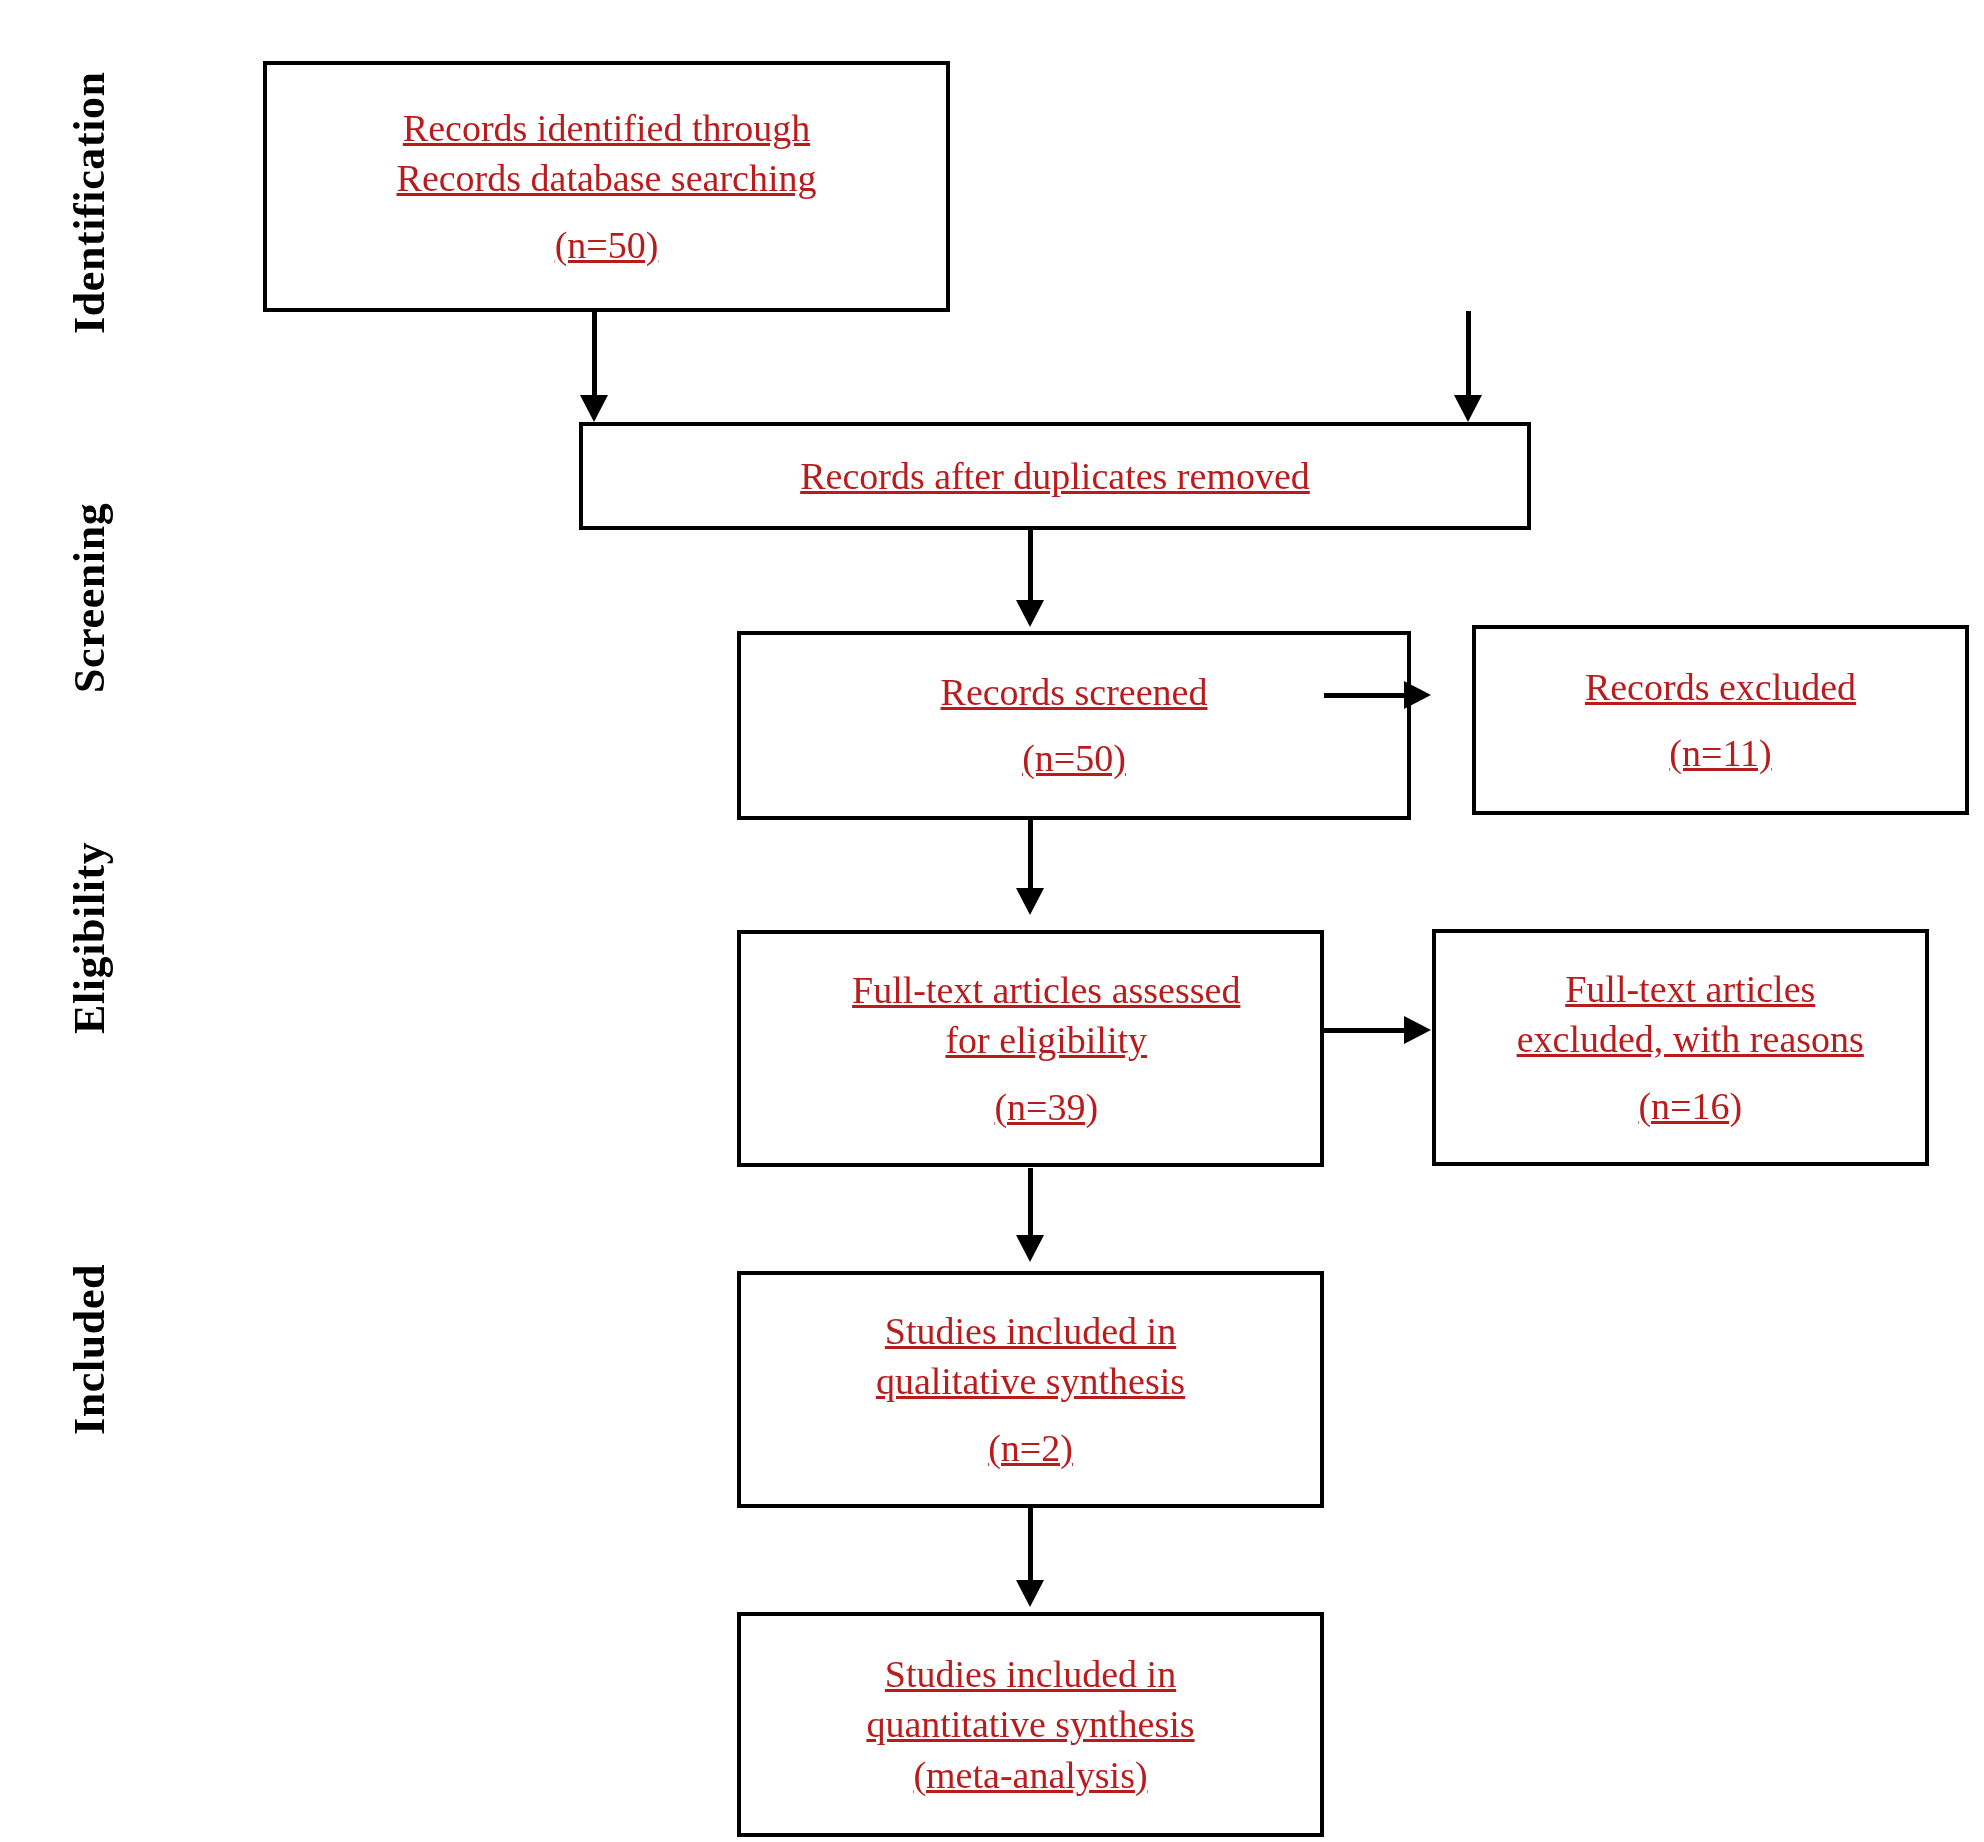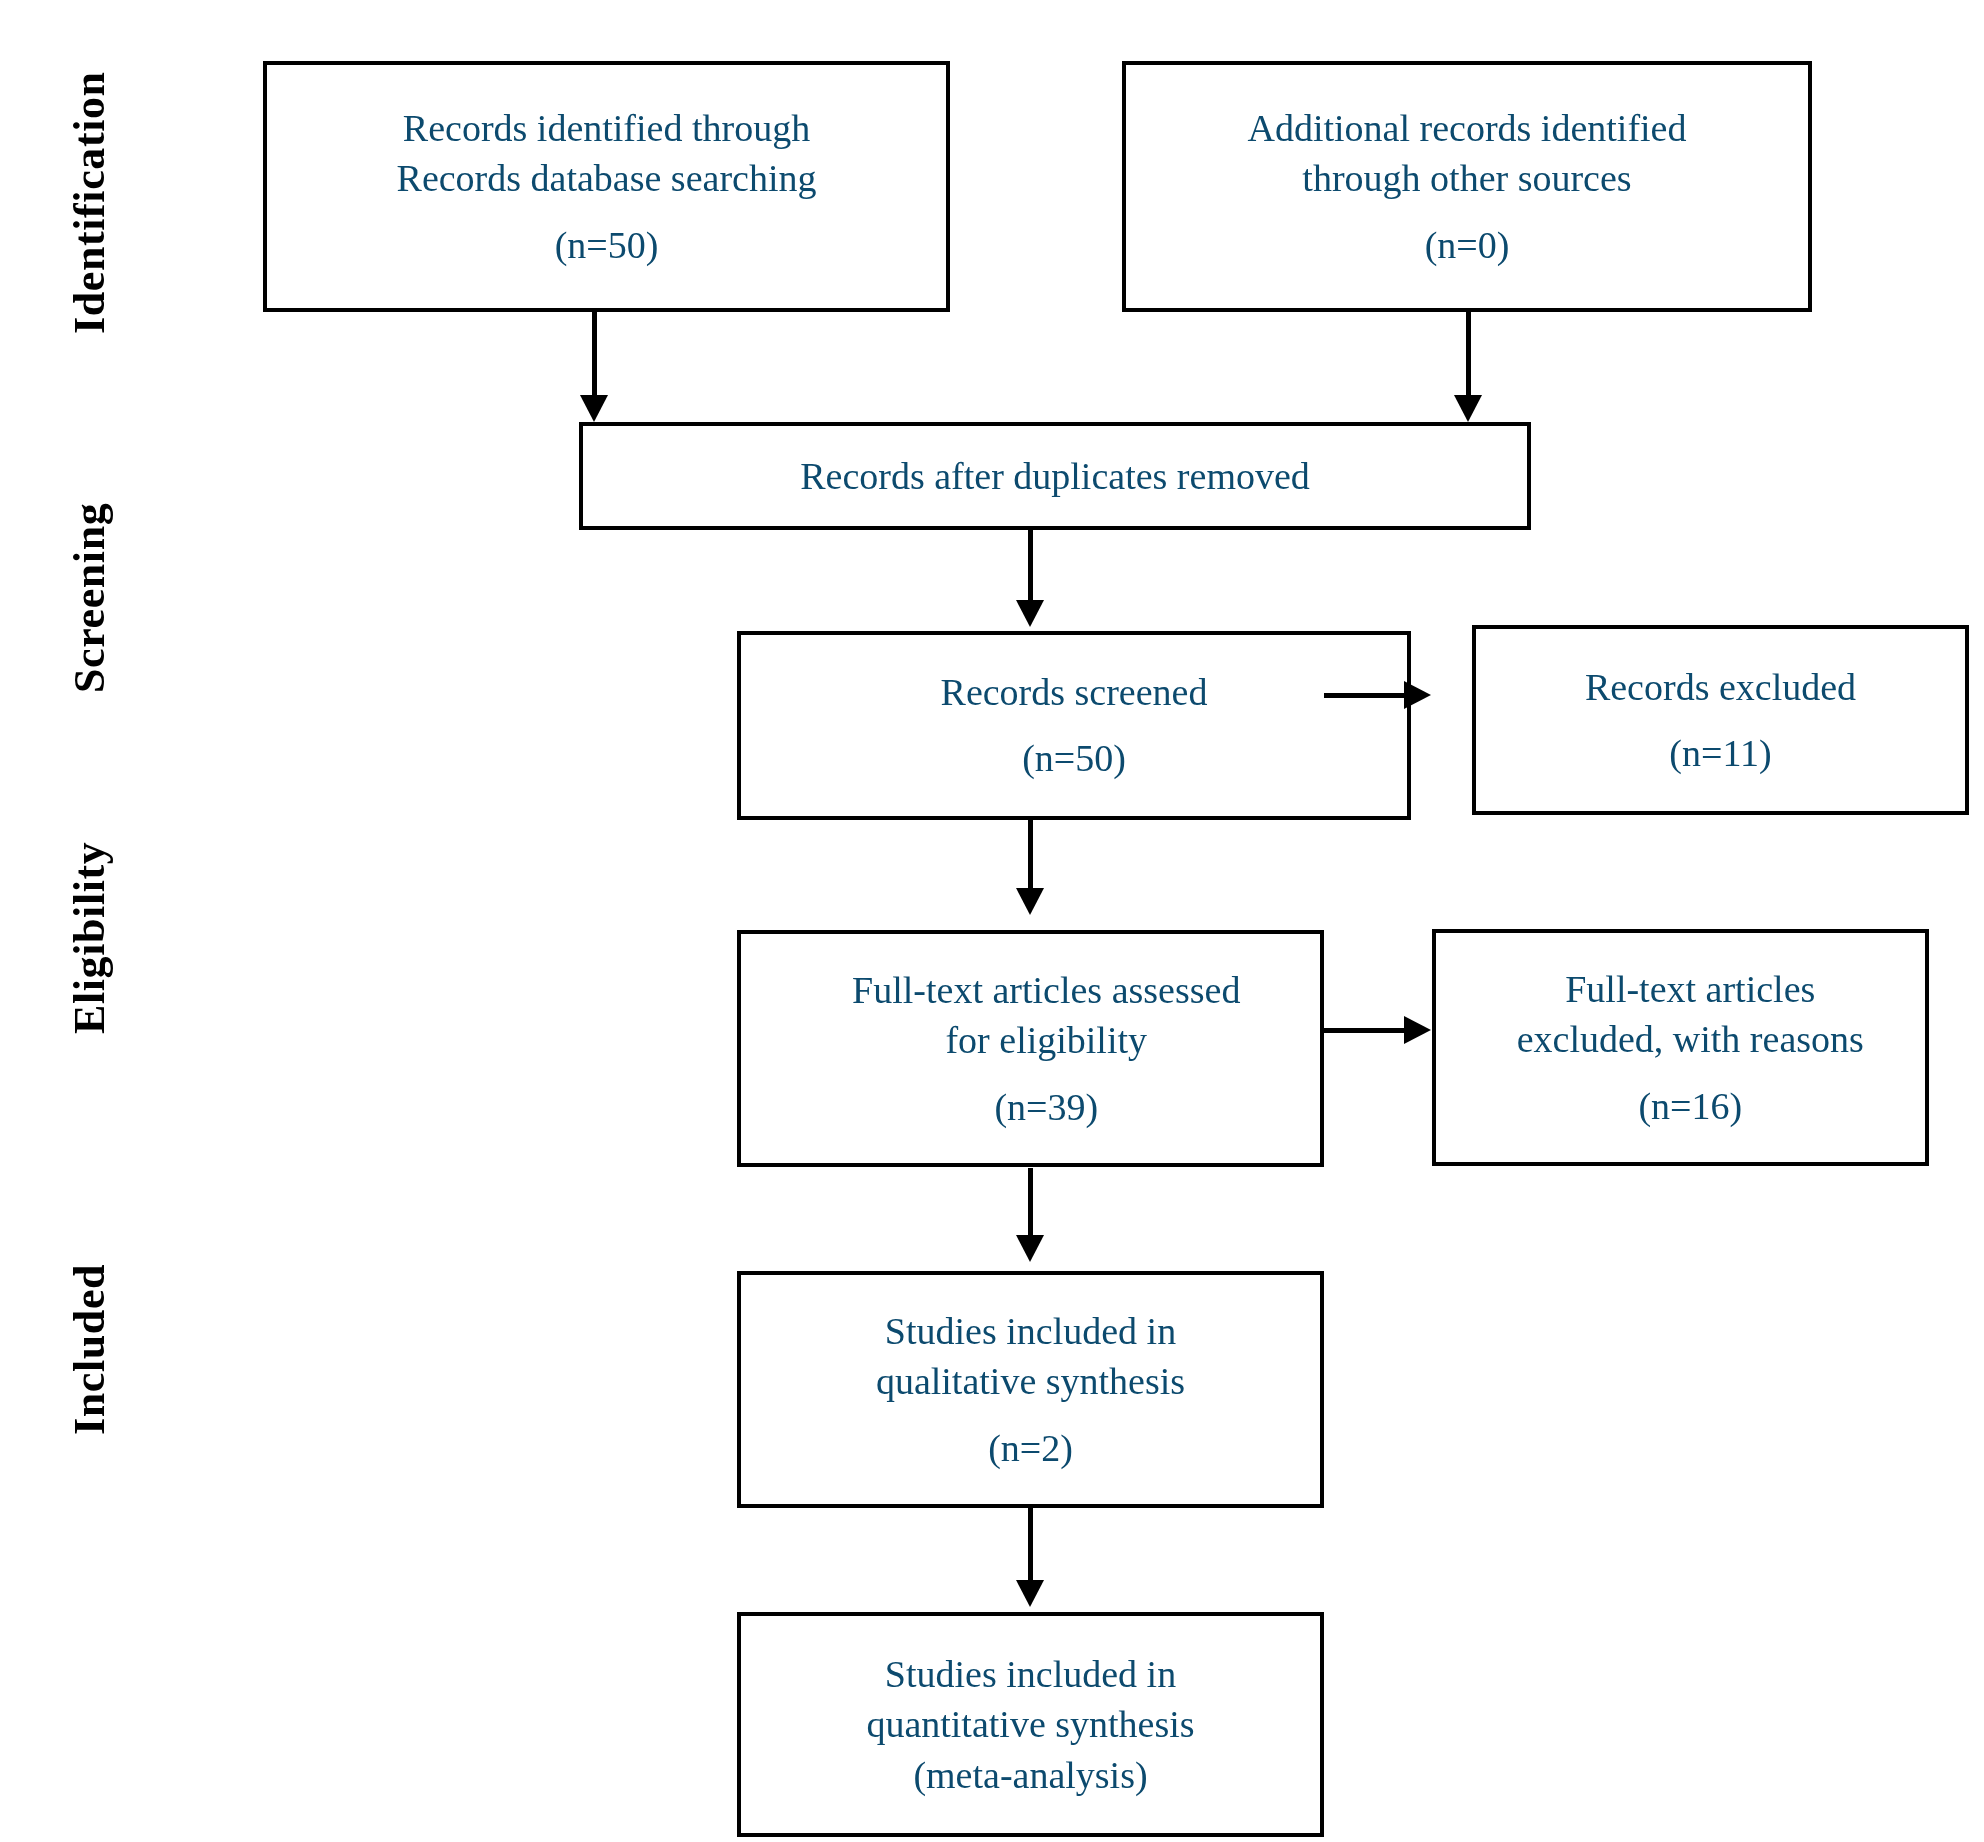--- a/index.html
+++ b/index.html
@@ -33,25 +33,26 @@
   
   .flow-box {
     position: absolute;
     box-sizing: border-box;
     border: 4.3px solid #000000;
     background: #ffffff;
     display: flex;
     flex-direction: column;
     justify-content: center;
     text-align: center;
-    color: #0c4a6e;
+    color: #b91c1c;
     font-family: "Liberation Serif", "DejaVu Serif", serif;
     font-size: 38px;
     line-height: 1.32;
     padding: 3.6px 8.5px;
+    text-decoration: underline;
   }
   .flow-box .line {
     display: block;
     white-space: nowrap;
   }
   .flow-box .nline {
     display: block;
     white-space: nowrap;
   }
   .gap-before-n { margin-top: 0.42em; }
@@ -96,25 +97,20 @@
   <div class="stage-label" style="left: 68px; top: 1034px;">Eligibility</div>
 
   <div class="stage-label" style="left: 68px; top: 1435px;">Included</div>
 
   <div class="flow-box" style="left: 263px; top: 61px; width: 687px; height: 251px;">
     <span class="line">Records identified through</span>
     <span class="line">Records database searching</span>
     <span class="nline gap-before-n">(n=50)</span>
   </div>
 
-  <div class="flow-box" style="left: 1122px; top: 61px; width: 690px; height: 251px;">
-    <span class="line">Additional records identified</span>
-    <span class="line">through other sources</span>
-    <span class="nline gap-before-n">(n=0)</span>
-  </div>
 
   <div class="v-line" style="left: 592px; top: 311px; height: 89px;"></div>
   <div class="arrow-down" style="left: 580px; top: 395px;"></div>
 
   <div class="v-line" style="left: 1466px; top: 311px; height: 89px;"></div>
   <div class="arrow-down" style="left: 1454px; top: 395px;"></div>
 
   <div class="flow-box" style="left: 579px; top: 422px; width: 952px; height: 108px;">
     <span class="line">Records after duplicates removed</span>
   </div>

